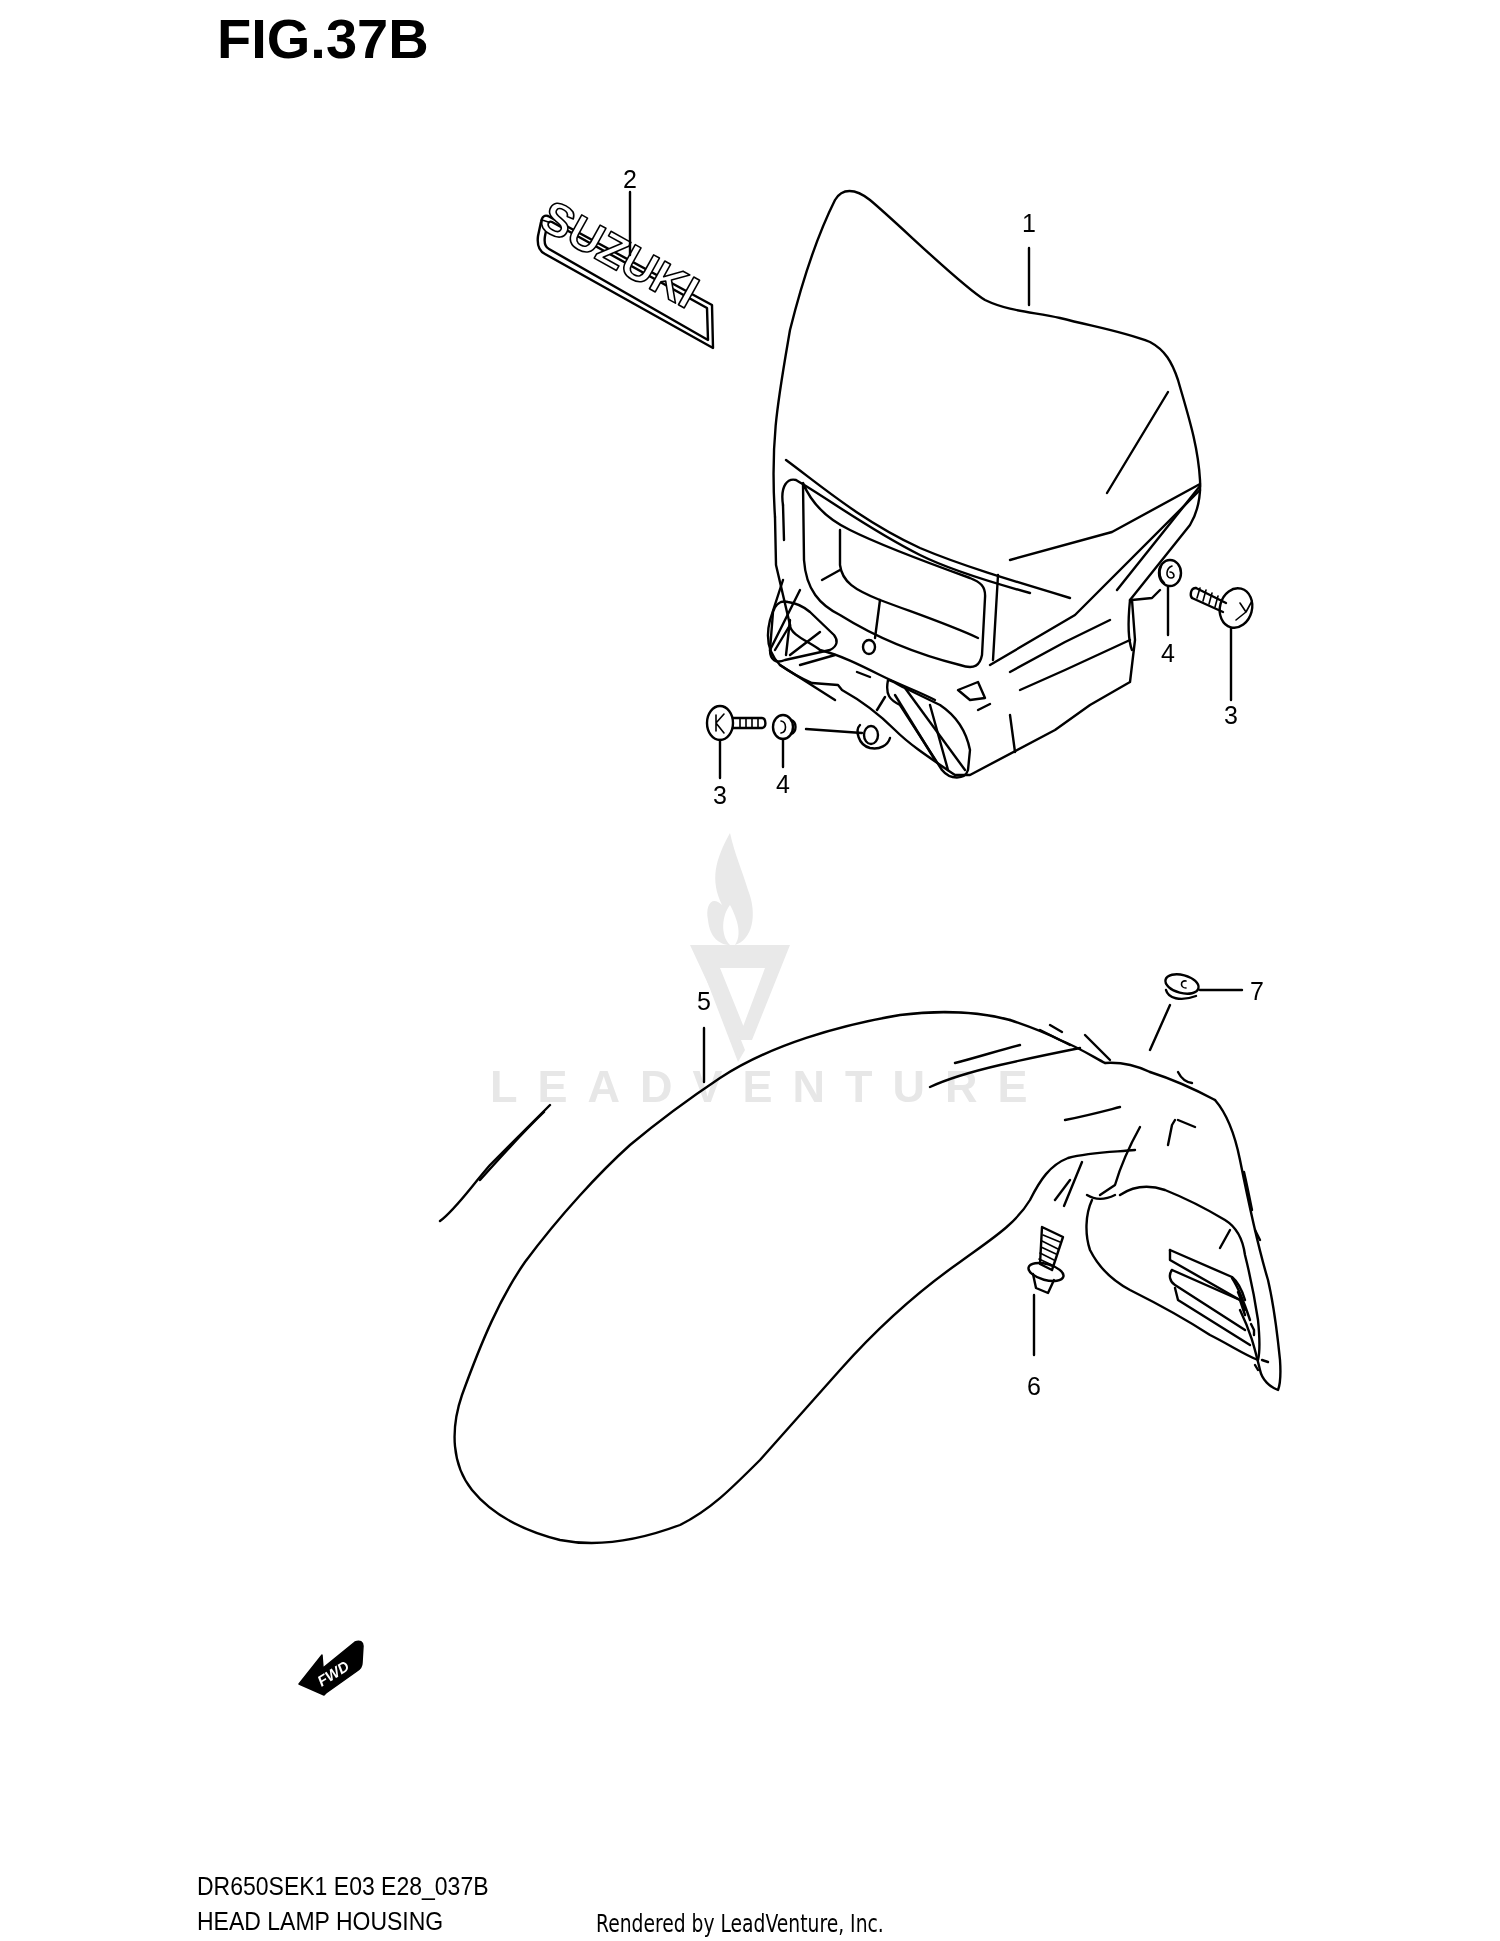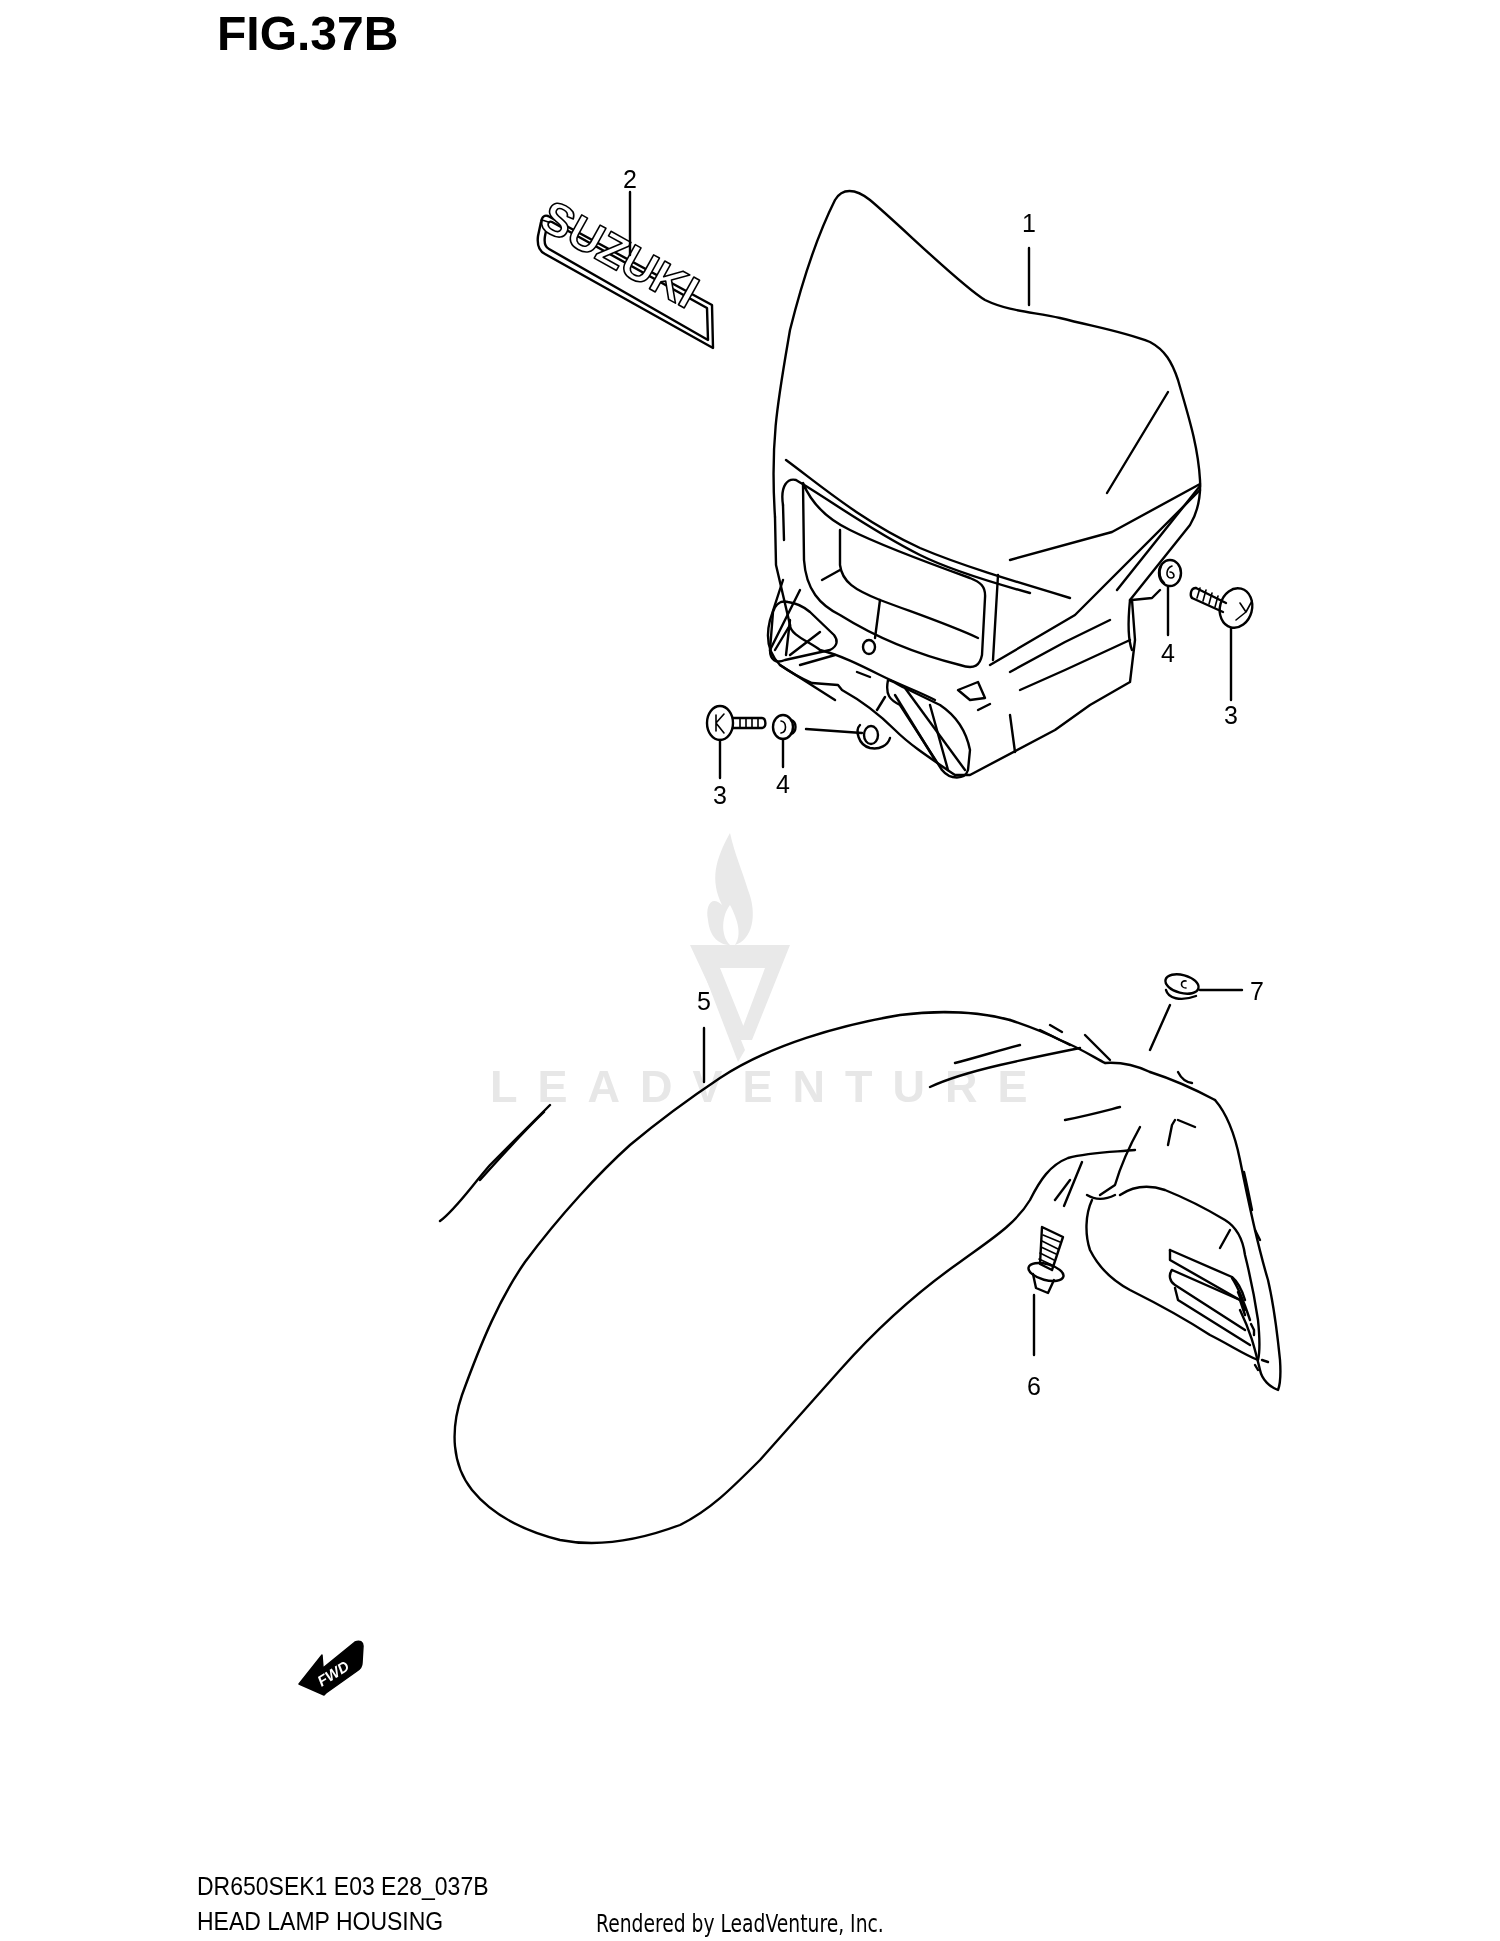--- a/index.html
+++ b/index.html
@@ -1,17 +1,17 @@
 <!DOCTYPE html>
 <html><head>
 <meta charset="utf-8">
 <style>
   html, body { margin: 0; padding: 0; background: #ffffff; }
   body { width: 1500px; height: 1941px; position: relative; overflow: hidden; font-family: "Liberation Sans", sans-serif; color: #000; }
-  .fig-title { position: absolute; left: 217px; top: 6px; font-family: "Liberation Sans", sans-serif; font-weight: bold; font-size: 48px; letter-spacing: 0px; }
+  .fig-title { position: absolute; left: 217px; top: 6px; font-family: "Liberation Sans", sans-serif; font-weight: bold; font-size: 56px; letter-spacing: 0px; }
   .diagram { position: absolute; left: 0; top: 0; width: 1500px; height: 1941px; }
   .diagram svg { width: 1500px; height: 1941px; display: block; }
   .callout { position: absolute; font-family: "Liberation Sans", sans-serif; font-size: 25px; line-height: 1; transform: translate(-50%, 0); }
   .footer-code { position: absolute; left: 197px; top: 1872px; font-family: "Liberation Sans", sans-serif; font-size: 25px; transform: scaleX(0.92); transform-origin: left; }
   .footer-title { position: absolute; left: 197px; top: 1907px; font-family: "Liberation Sans", sans-serif; font-size: 25px; transform: scaleX(0.92); transform-origin: left; }
   .footer-credit { position: absolute; left: 596px; top: 1910px; font-family: "DejaVu Sans", sans-serif; font-size: 24px; transform: scaleX(0.78); transform-origin: left; }
   .watermark-text { position: absolute; left: 490px; top: 1061px; font-family: "Liberation Sans", sans-serif; font-weight: bold; font-size: 45px; letter-spacing: 20px; color: #e7e7e7; text-align: right; }
 </style>
 </head>
 <body>

